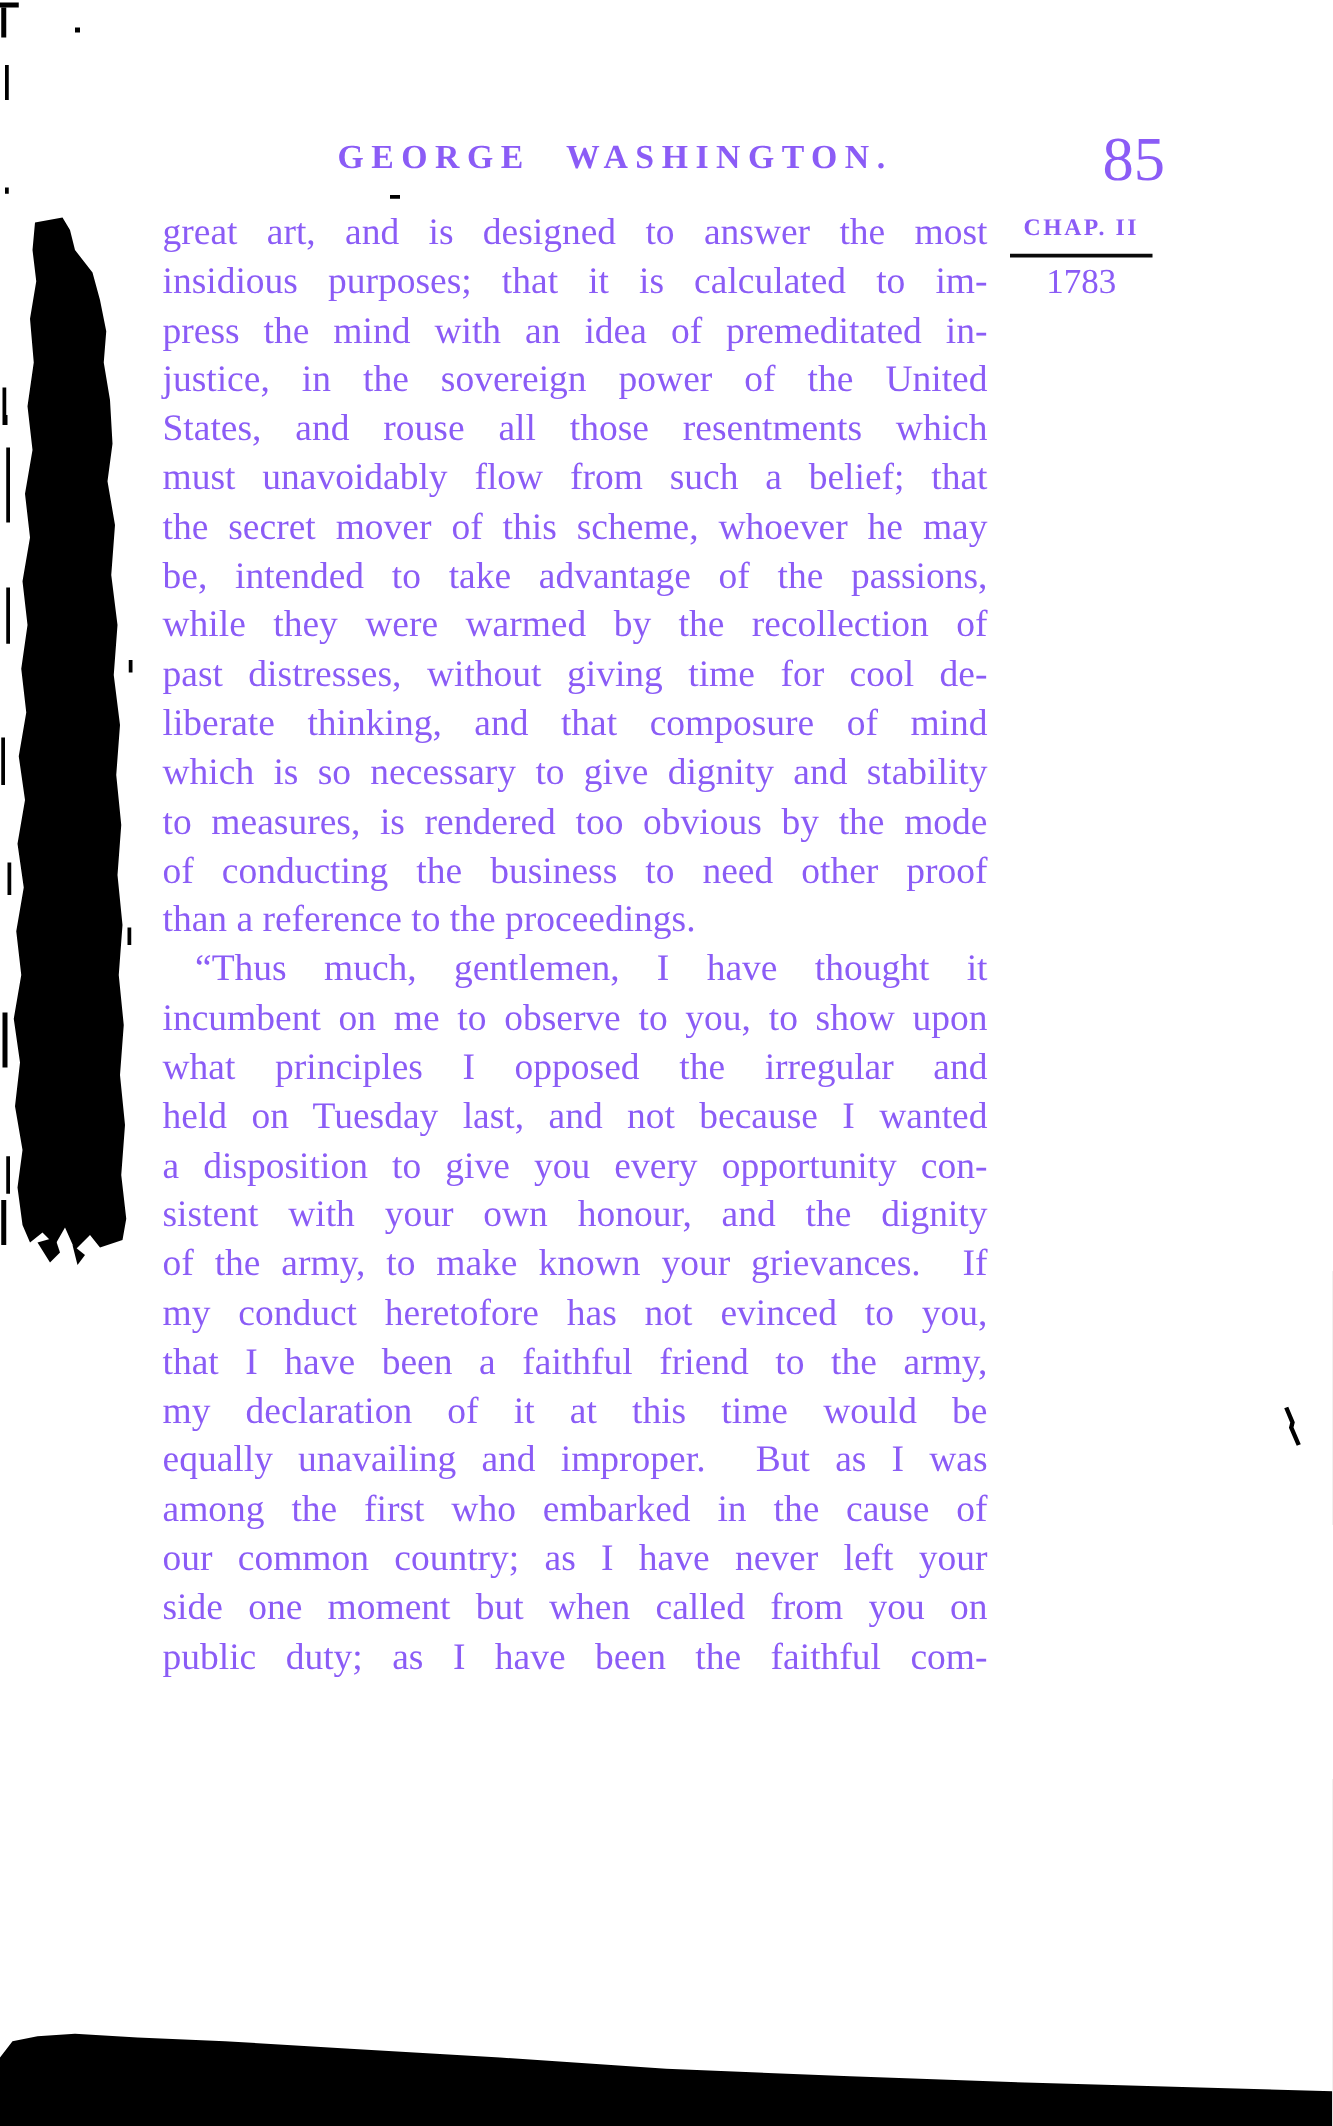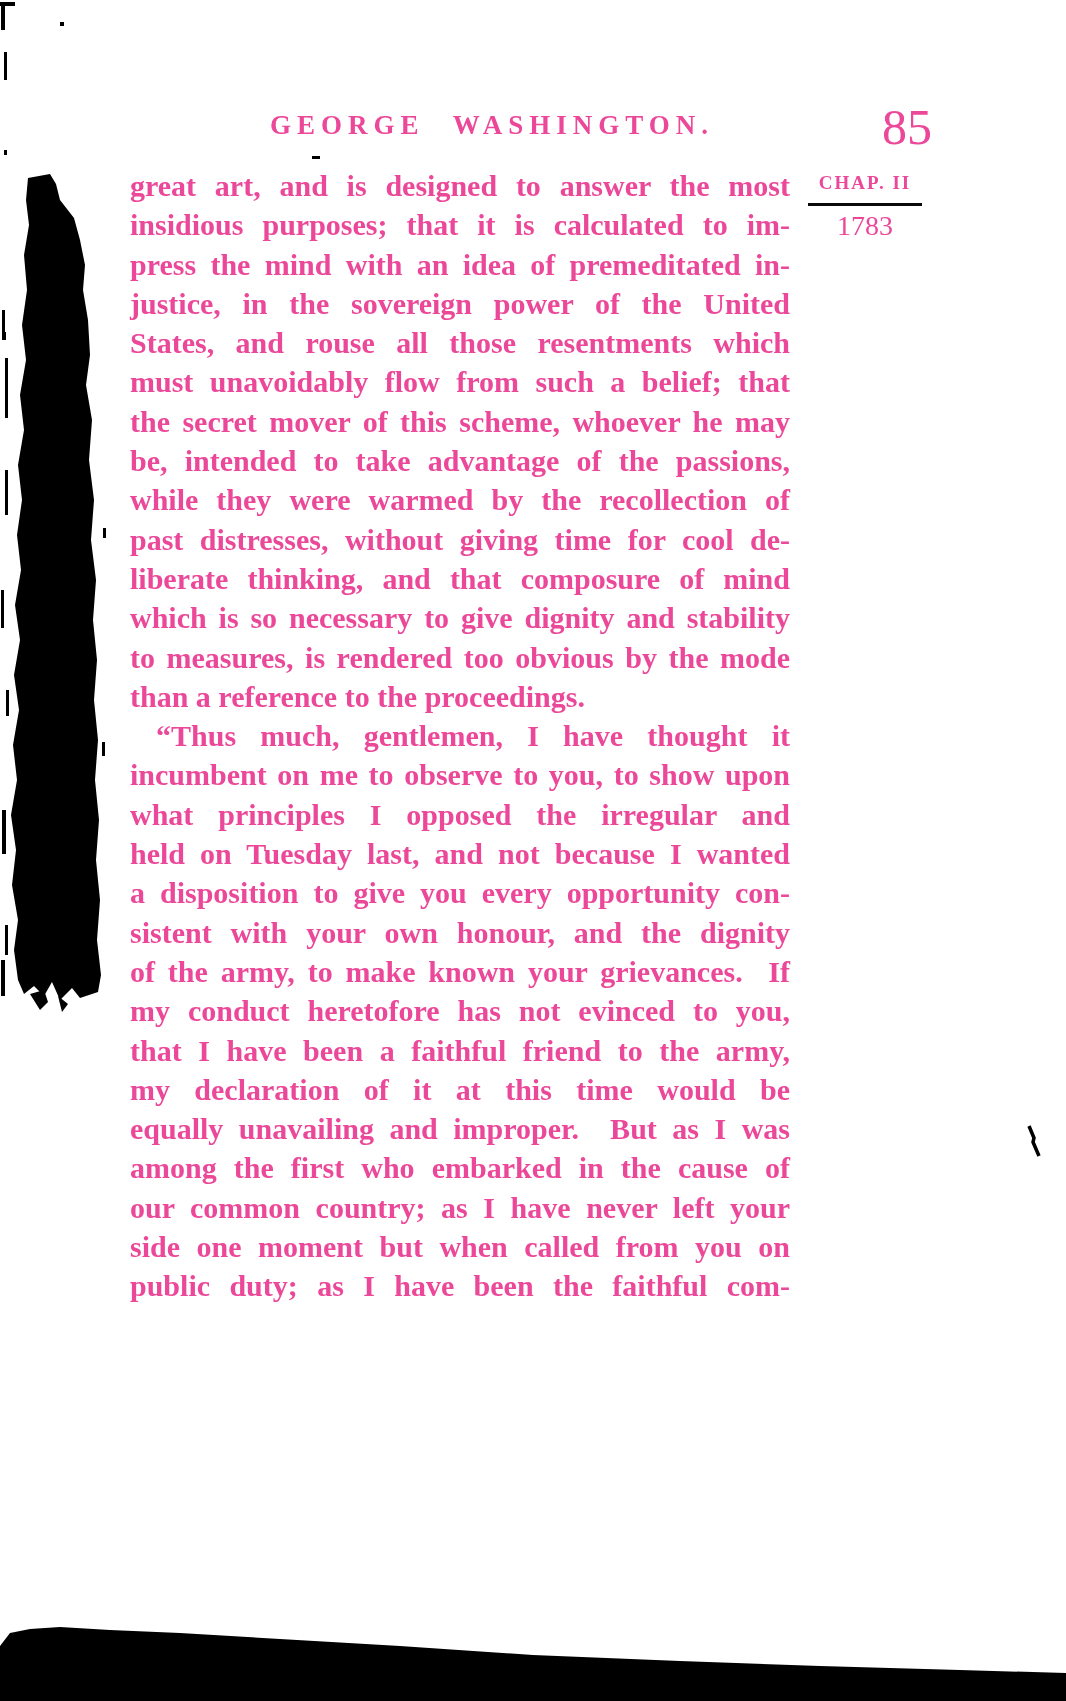--- a/index.html
+++ b/index.html
@@ -7,21 +7,21 @@
     padding: 0;
     background: #e8e8e4;
   }
   .page {
     position: relative;
     width: 1066px;
     height: 1701px;
     background: #ffffff;
     overflow: hidden;
     font-family: "Liberation Serif", "DejaVu Serif", serif;
-    color: #ec4899;
+    color: #8b5cf6;
   }
 
   
   .running-header {
     position: absolute;
     left: 270px;
     top: 110px;
     width: 370px;
     text-align: center;
     font-size: 27px;
@@ -68,21 +68,20 @@
     top: 166px;
     width: 660px;
     font-size: 30px;
     line-height: 39.3px;
   }
   .body-text .line {
     text-align: justify;
     text-align-last: justify;
     white-space: nowrap; 
     white-space: normal;
-    font-weight: bold;
   }
   .body-text .line.para-end {
     text-align-last: left;
   }
   .body-text .line.indent {
     padding-left: 26px;
   }
 
   
   .artifact { position: absolute; pointer-events: none; }
@@ -109,20 +108,21 @@
       <div class="line">justice, in the sovereign power of the United</div>
       <div class="line">States, and rouse all those resentments which</div>
       <div class="line">must unavoidably flow from such a belief; that</div>
       <div class="line">the secret mover of this scheme, whoever he may</div>
       <div class="line">be, intended to take advantage of the passions,</div>
       <div class="line">while they were warmed by the recollection of</div>
       <div class="line">past distresses, without giving time for cool de-</div>
       <div class="line">liberate thinking, and that composure of mind</div>
       <div class="line">which is so necessary to give dignity and stability</div>
       <div class="line">to measures, is rendered too obvious by the mode</div>
+      <div class="line">of conducting the business to need other proof</div>
       <div class="line para-end">than a reference to the proceedings.</div>
       <div class="line indent">“Thus much, gentlemen, I have thought it</div>
       <div class="line">incumbent on me to observe to you, to show upon</div>
       <div class="line">what principles I opposed the irregular and</div>
       <div class="line">held on Tuesday last, and not because I wanted</div>
       <div class="line">a disposition to give you every opportunity con-</div>
       <div class="line">sistent with your own honour, and the dignity</div>
       <div class="line">of the army, to make known your grievances.&nbsp; If</div>
       <div class="line">my conduct heretofore has not evinced to you,</div>
       <div class="line">that I have been a faithful friend to the army,</div>

